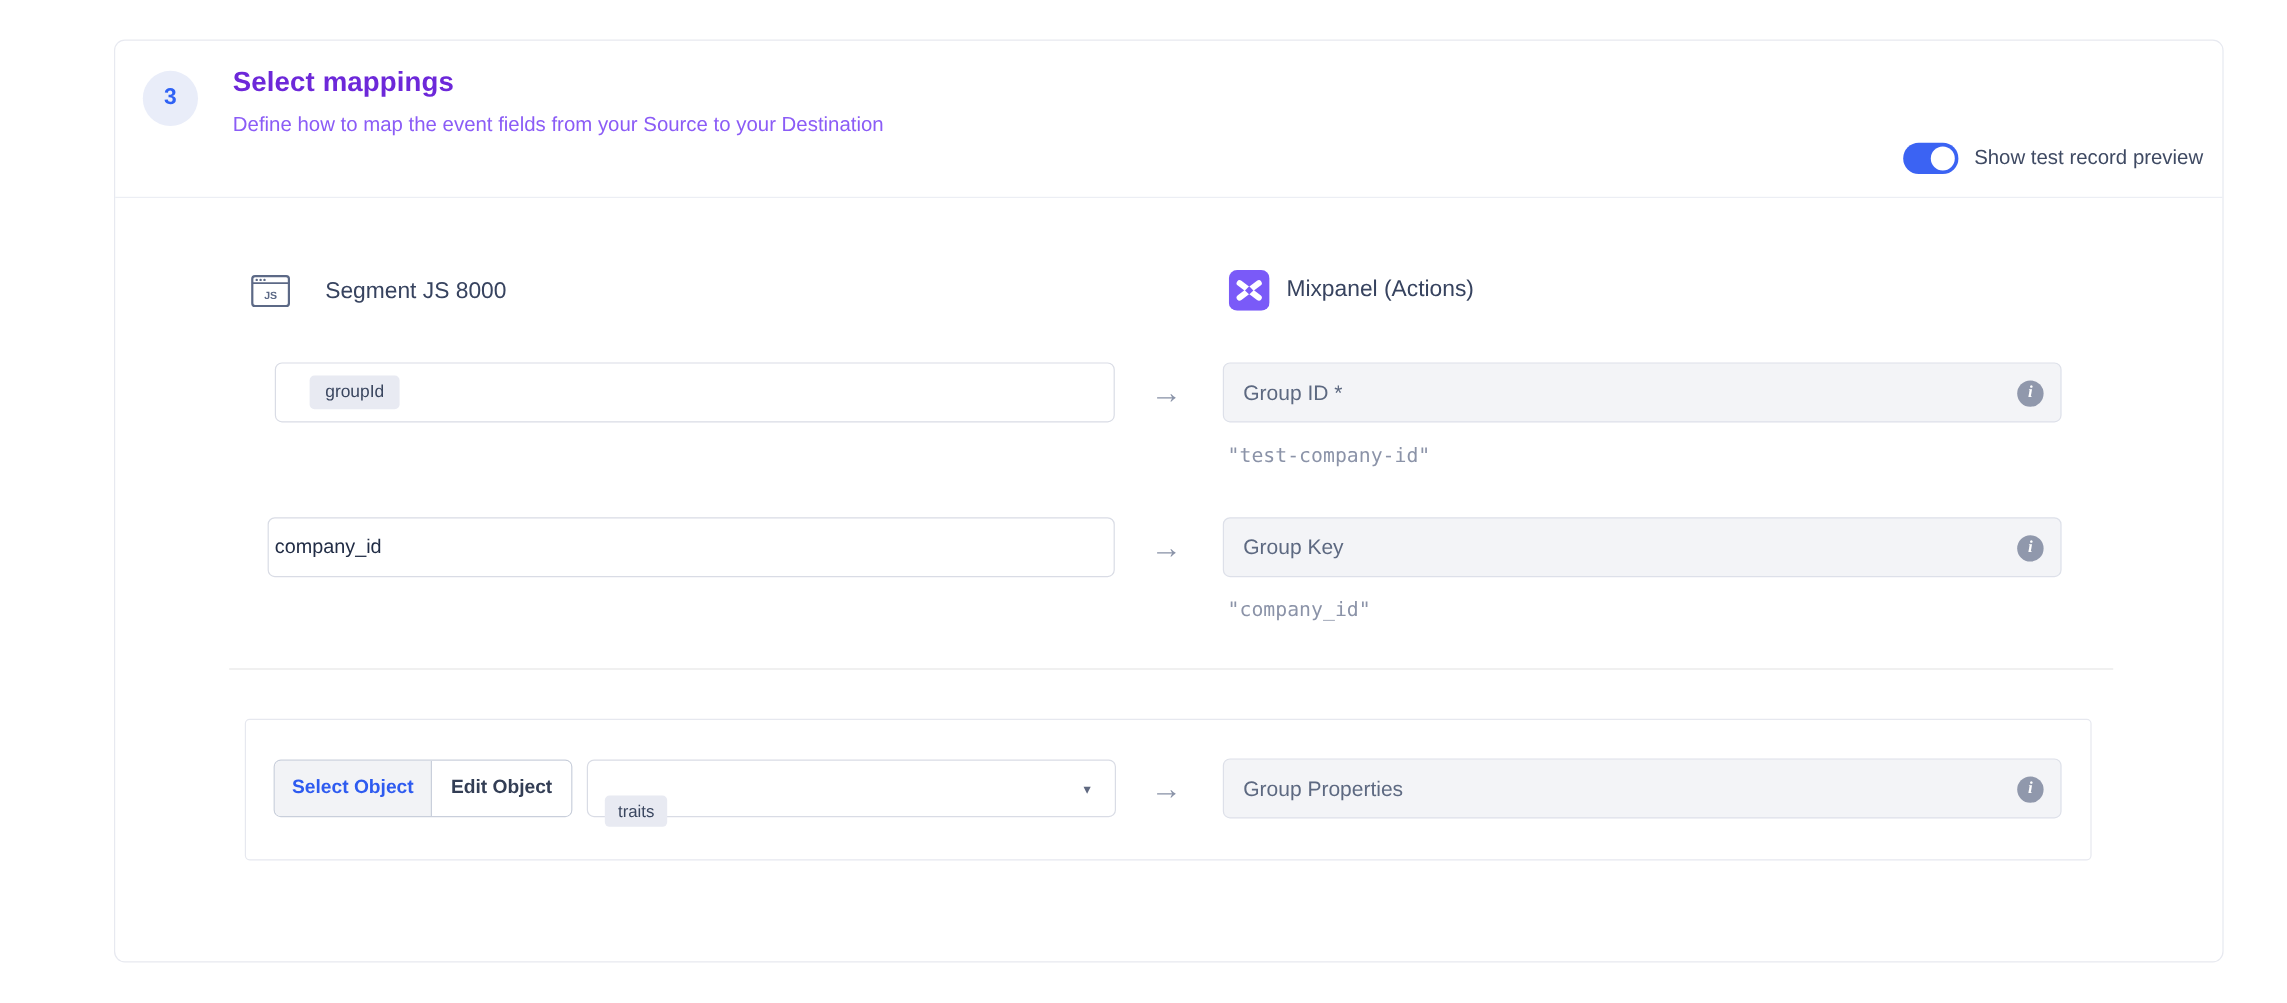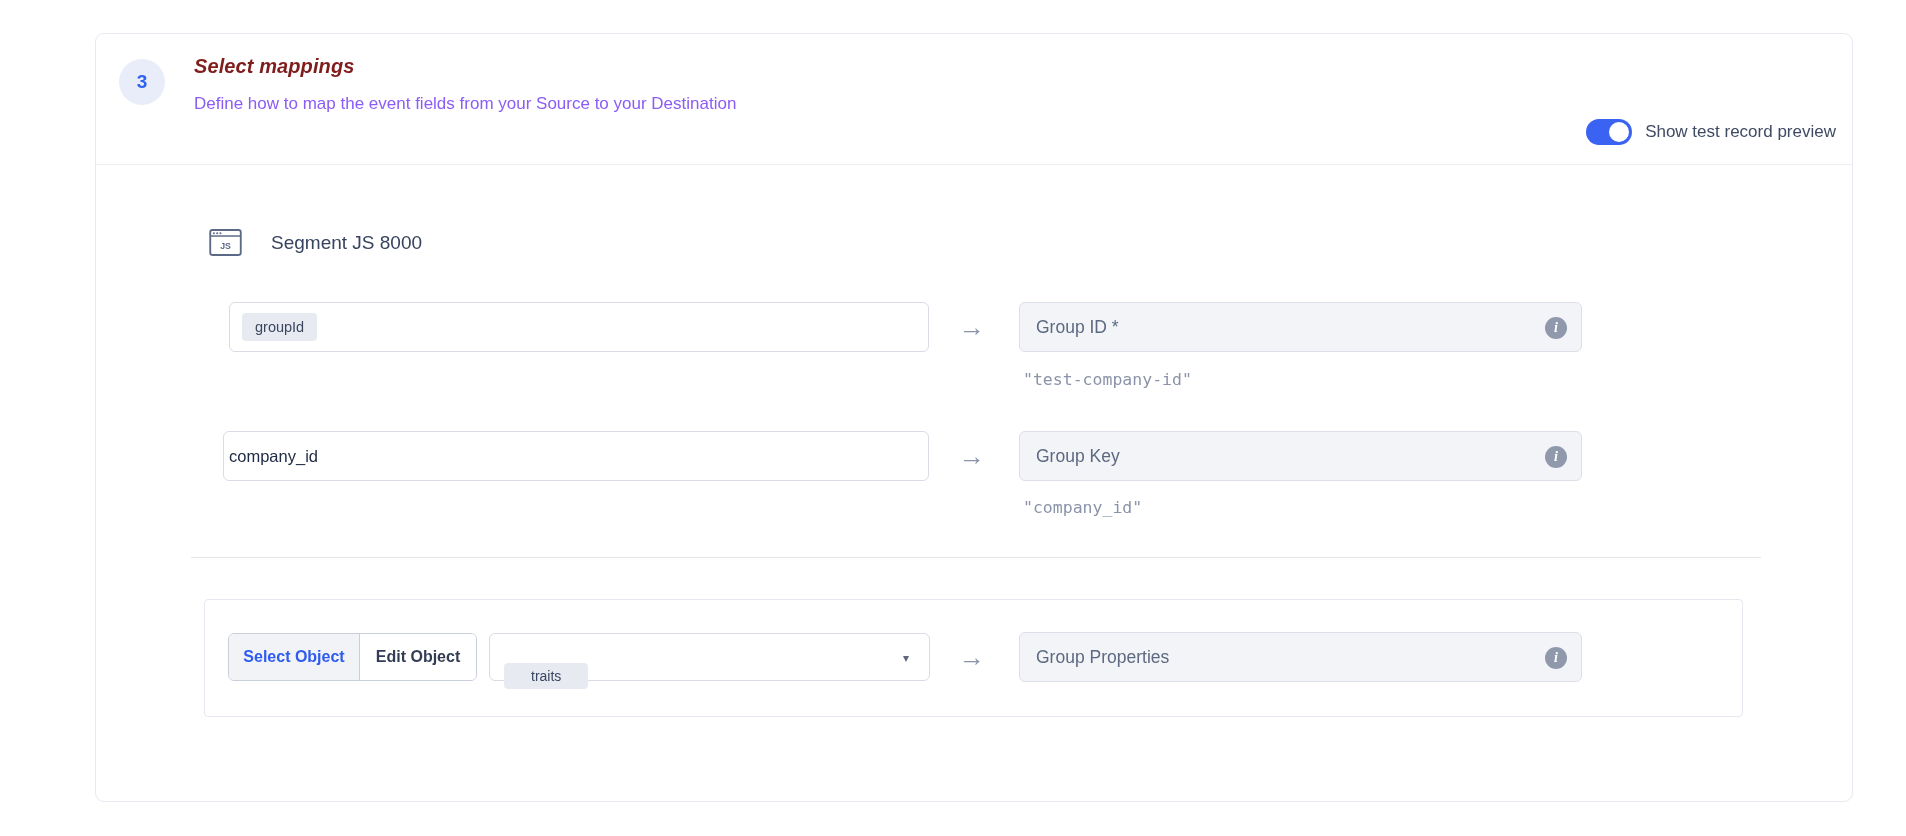--- a/index.html
+++ b/index.html
@@ -22,23 +22,22 @@
   
   .step-circle {
     position: absolute; left: 23px; top: 25px;
     width: 46px; height: 46px; border-radius: 50%;
     background: #e9edf9; color: #2f62f5;
     font-size: 19px; font-weight: 600;
     display: flex; align-items: center; justify-content: center;
   }
   .page-title {
     position: absolute; left: 98px; top: 21px;
-    font-size: 20px; font-weight: 700; color: #7f1d1d;
+    font-size: 23px; font-weight: 700; color: #6d28d9;
     letter-spacing: .1px;
-    font-style: italic;
   }
   .page-subtitle {
     position: absolute; left: 98px; top: 60px;
     font-size: 17px; color: #8b5cf6;
   }
   .toggle-row {
     position: absolute; top: 85px; right: 16px;
     display: flex; align-items: center; gap: 13px; justify-content: flex-end;
   }
   .toggle {
@@ -61,37 +60,37 @@
     font-size: 19px; color: #37435f;
   }
   .col-header.source { left: 111px; top: 190px; gap: 27px; }
   .col-header.destination { left: 928px; top: 191px; }
   
   .left-field {
     position: absolute; height: 50px;
     background: #ffffff; border: 1px solid #d9dce5; border-radius: 6px;
     display: flex; align-items: center;
   }
-  .left-field.row1 { left: 133px; top: 268px; width: 700px; padding-left: 12px; }
+  .left-field.row1 { left: 133px; top: 268px; width: 700px; padding-left: 28px; }
   .left-field.row2 { left: 127px; top: 397px; width: 706px; padding-left: 5px; }
   .token-chip {
     background: #e8eaf2; border-radius: 4px;
     padding: 6px 13px; font-size: 14.5px; color: #3a465f;
   }
   .plain-value { font-size: 16.5px; color: #212c45; }
   .arrow {
     position: absolute; left: 856px; width: 40px; height: 50px;
     display: flex; align-items: center; justify-content: center;
     font-size: 26px; color: #8a93a8;
   }
   .arrow.a1 { top: 268px; }
   .arrow.a2 { top: 397px; }
   .arrow.a3 { top: 598px; }
   .dest-field {
-    position: absolute; left: 923px; width: 563px; height: 50px;
+    position: absolute; left: 923px; width: 699px; height: 50px;
     background: #f3f4f7; border: 1px solid #dde0e9; border-radius: 6px;
     display: flex; align-items: center; padding-left: 16px;
     font-size: 17.5px; color: #5d6981;
   }
   .dest-field.row1 { top: 268px; }
   .dest-field.row2 { top: 397px; }
   .dest-field.row3 { top: 598px; }
   .info-icon {
     position: absolute; right: 14px; top: 14px;
     width: 22px; height: 22px; border-radius: 50%;
@@ -130,21 +129,21 @@
   .seg-btn.selected {
     width: 131px; background: #f2f3f6; color: #2e5bf0;
     border-right: 1px solid #c9cfdb;
   }
   .seg-btn.unselected { width: 116px; background: #ffffff; color: #333e55; }
   .object-select {
     position: absolute; left: 284px; top: 33px; width: 441px; height: 48px;
     background: #ffffff; border: 1px solid #d9dce5; border-radius: 6px;
     display: flex; align-items: center; padding-left: 14px; cursor: pointer;
   }
-  .object-select .token-chip { padding: 5px 27px; font-size: 14px; margin-top: 38px; }
+  .object-select .token-chip { padding: 5px 11px; font-size: 14px; margin-top: 38px; }
   .caret {
     position: absolute; right: 20px; top: 17px;
     font-size: 12px; color: #5f6880;
   }
   
   .icon-box { display: flex; align-items: center; justify-content: center; }
 </style>
 </head>
 <body>
 
@@ -172,20 +171,30 @@
         <line x1="3.5" y1="13" x2="36.5" y2="13" stroke="#5c6986" stroke-width="1.6"></line>
         <circle cx="7.5" cy="10" r="1.1" fill="#5c6986"></circle>
         <circle cx="11" cy="10" r="1.1" fill="#5c6986"></circle>
         <circle cx="14.5" cy="10" r="1.1" fill="#5c6986"></circle>
         <text x="20" y="27.5" text-anchor="middle" font-family="Liberation Sans, sans-serif" font-size="9.5" font-weight="700" fill="#5c6986">JS</text>
       </svg>
     </span>
     <span>Segment JS 8000</span>
   </div>
 
+  <div class="col-header destination">
+    <span class="icon-box">
+      <svg width="34" height="34" viewBox="0 0 34 34">
+        <rect x="0" y="0" width="34" height="34" rx="7" fill="#7a5af8"></rect>
+        <path d="M9 11 L25 23 M25 11 L9 23" stroke="#ffffff" stroke-width="5" stroke-linecap="round"></path>
+        <path d="M17 13.5 L20.5 17 L17 20.5 L13.5 17 Z" fill="#7a5af8"></path>
+      </svg>
+    </span>
+    <span>Mixpanel (Actions)</span>
+  </div>
 
   <div class="left-field row1">
     <span class="token-chip">groupId</span>
   </div>
   <div class="arrow a1">→</div>
   <div class="dest-field row1">
     <span>Group ID *</span>
     <span class="info-icon">i</span>
   </div>
   <div class="preview-value p1">"test-company-id"</div>

